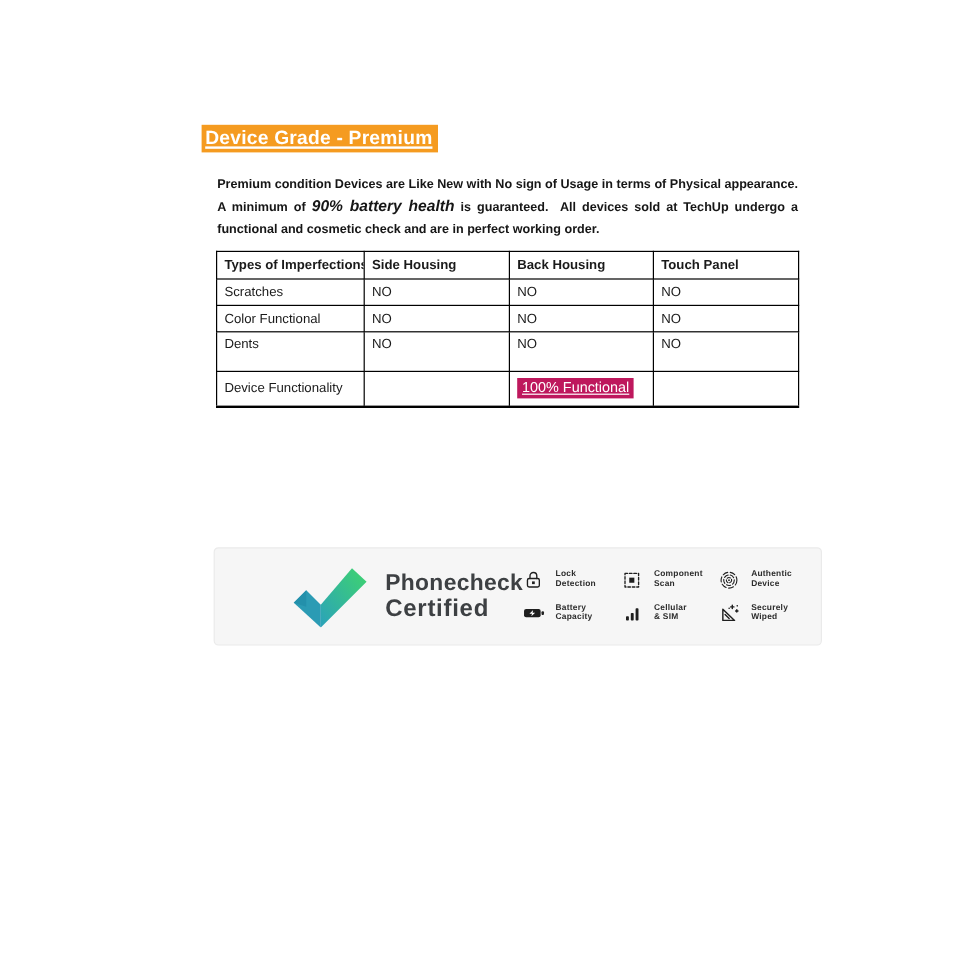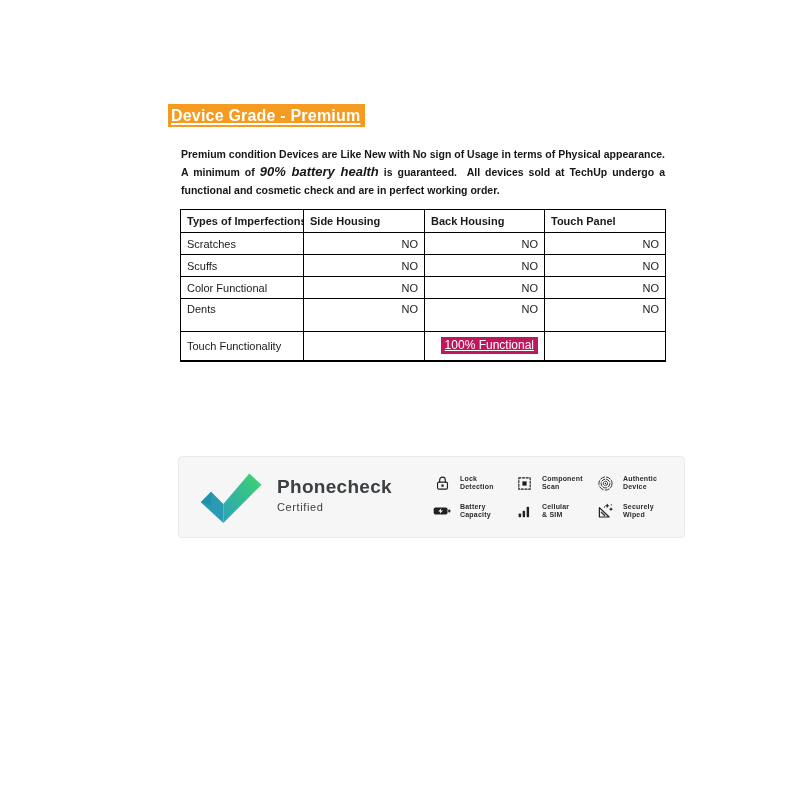--- a/index.html
+++ b/index.html
@@ -43,21 +43,21 @@
   }
   table.imperfections th, table.imperfections td {
     border:1px solid #000;
     padding:0 6px;
     overflow:hidden; white-space:nowrap;
   }
   table.imperfections th {
     font-weight:bold; height:22px; text-align:left; vertical-align:middle;
   }
   table.imperfections th.first, table.imperfections td.first { text-align:left; }
-  table.imperfections td { text-align:right; vertical-align:middle; font-weight:normal; }
+  table.imperfections td { text-align:left; vertical-align:middle; font-weight:normal; }
   tr.r-normal { height:22px; }
   tr.r-dents { height:33px; }
   tr.r-dents td { vertical-align:top; padding-top:4px; }
   tr.r-last { height:29px; }
   .cell-highlight {
     display:inline-block;
     background:#be185d; color:#ffffff;
     font-size:12px;
     padding:2px 4px;
     line-height:13px;
@@ -65,26 +65,26 @@
   }
 
   
   .footer-card {
     position:absolute; left:150px; top:456px;
     width:507px; height:82px;
     background:#f6f6f6;
     border:1px solid #eaeaea;
     border-radius:4px;
     box-sizing:border-box;
-    display:flex; align-items:center;
+    display:flex; align-items:center;padding-left:44px;
   }
   .logo-check { margin-left:20px; flex:0 0 auto; }
   .brand { margin-left:12px; color:#3d4043; }
   .brand-name { font-size:19px; font-weight:bold; letter-spacing:0.3px; line-height:20px; }
-  .brand-sub  { font-size:11px; font-weight:normal; letter-spacing:0.6px; line-height:20px; }
+  .brand-sub  { font-size:20px; font-weight:bold; letter-spacing:0.6px; line-height:20px; }
 
   .features {
     margin-left:auto; margin-right:14px;
     display:grid;
     grid-template-columns:82px 81px 74px;
     grid-auto-rows:24px;
     row-gap:4px;
     align-items:center;
   }
   .feature { display:flex; align-items:center; }
@@ -121,39 +121,33 @@
       </tr>
     </thead>
     <tbody>
       <tr class="r-normal">
         <td class="first">Scratches</td>
         <td>NO</td>
         <td>NO</td>
         <td>NO</td>
       </tr>
       <tr class="r-normal">
-        <td class="first">Scuffs</td>
-        <td>NO</td>
-        <td>NO</td>
-        <td>NO</td>
-      </tr>
-      <tr class="r-normal">
         <td class="first">Color Functional</td>
         <td>NO</td>
         <td>NO</td>
         <td>NO</td>
       </tr>
       <tr class="r-dents">
         <td class="first">Dents</td>
         <td>NO</td>
         <td>NO</td>
         <td>NO</td>
       </tr>
       <tr class="r-last">
-        <td class="first">Touch Functionality</td>
+        <td class="first">Device Functionality</td>
         <td></td>
         <td><span class="cell-highlight">100% Functional</span></td>
         <td></td>
       </tr>
     </tbody>
   </table>
 
   <div class="footer-card">
 
     <svg class="logo-check" width="66" height="52" viewBox="0 0 76 60" aria-hidden="true">

